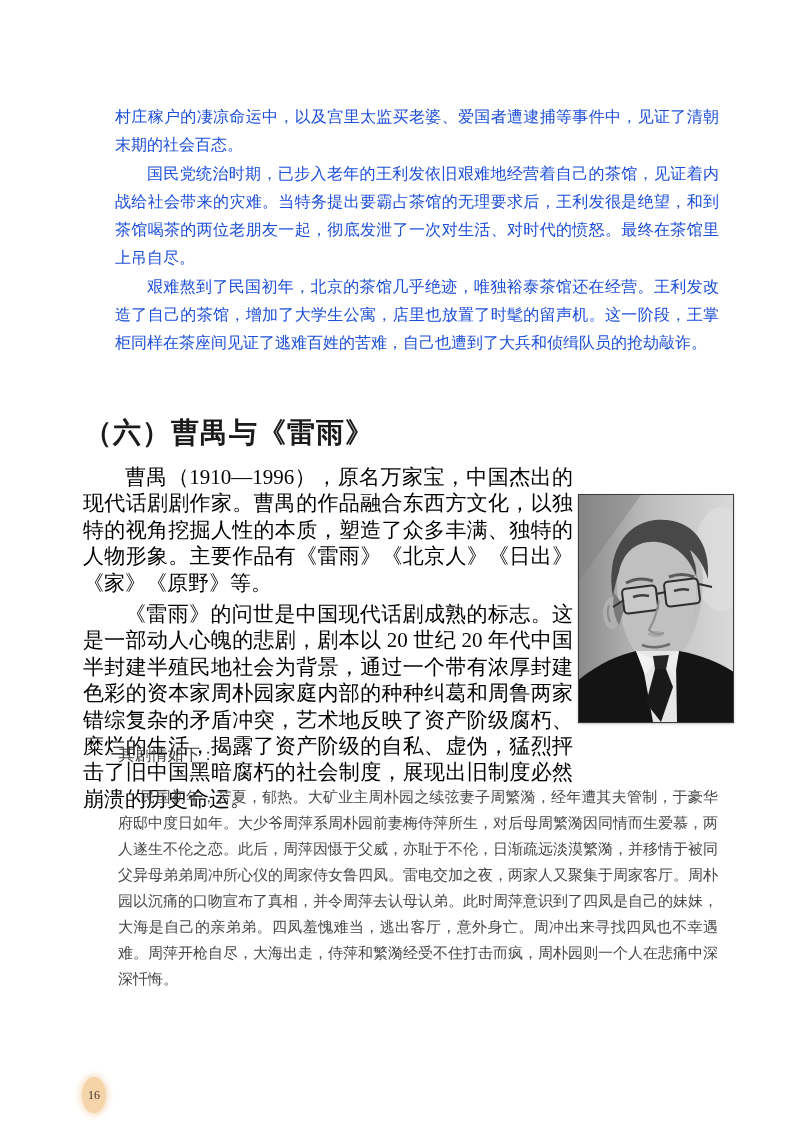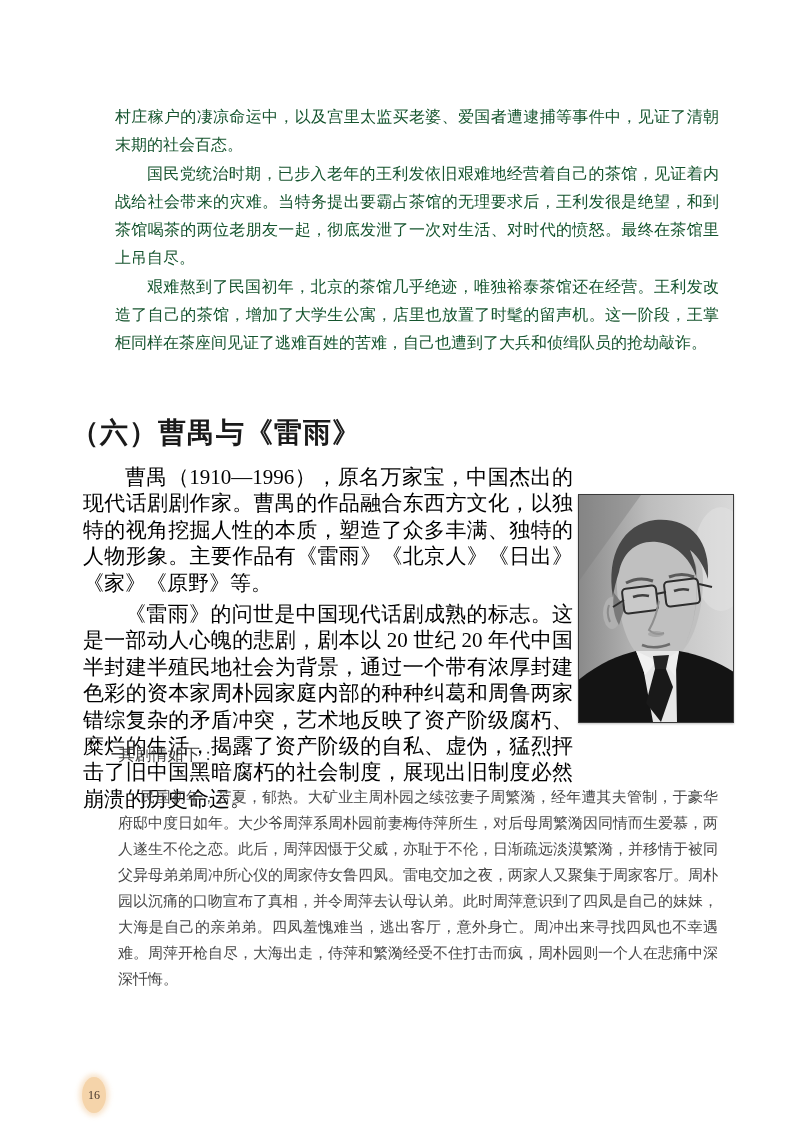--- a/index.html
+++ b/index.html
@@ -8,28 +8,28 @@
     width:805px;height:1145px;
     margin:0 auto;
     background:#ffffff;
     font-family:"Liberation Serif","DejaVu Serif",serif;
     color:#3d3d3d;
     overflow:hidden;
   }
   
   .teahouse{
     position:absolute;left:115px;top:103px;width:604px;
-    font-size:16px;line-height:28.3px;color:#14532d;
+    font-size:16px;line-height:28.3px;color:#1d4ed8;
     text-align:justify;
   }
   .teahouse p{margin:0;}
   .indent2{text-indent:2em;}
   
   .heading{
-    position:absolute;left:71px;top:414px;
+    position:absolute;left:84px;top:414px;
     margin:0;
     font-size:28px;font-weight:bold;line-height:38px;
     color:#1a1a1a;letter-spacing:1px;
     font-family:"Liberation Serif","DejaVu Serif",serif;
   }
   
   .bio-row{position:absolute;left:83px;top:464px;width:650px;}
   .bio-text{
     width:490px;
     font-size:21px;line-height:26.4px;

